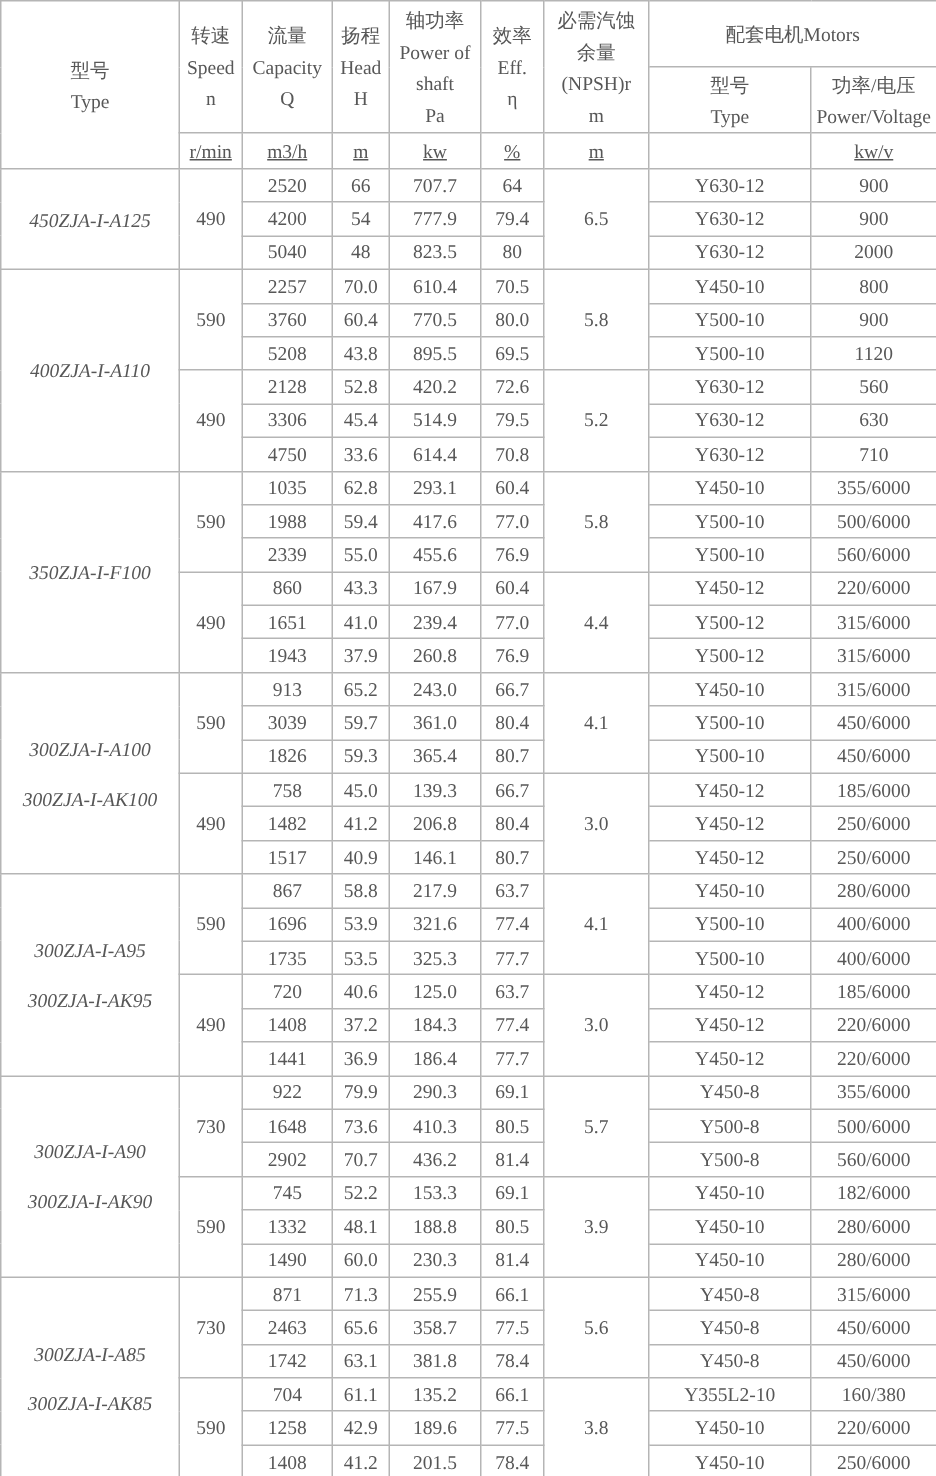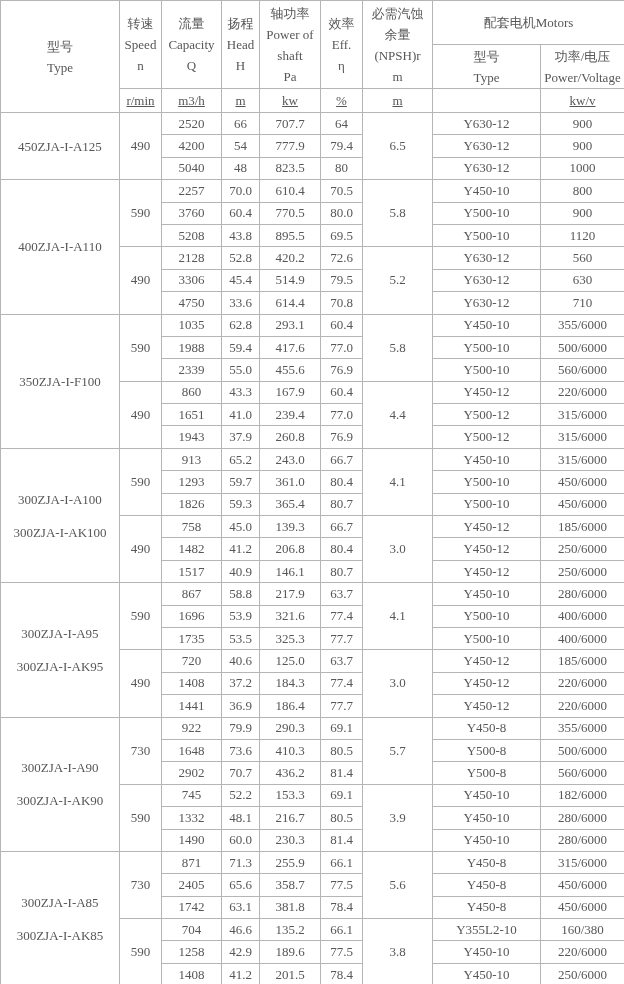--- a/index.html
+++ b/index.html
@@ -18,21 +18,21 @@
     text-align:center;
     vertical-align:middle;
     padding:0 1px;
     overflow:hidden;
   }
   thead td div { line-height:21px; }
   tr.h1 { height:44px; }
   tr.h2 { height:44px; }
   tr.h3 { height:24px;text-decoration:underline; }
   tbody tr { height:22.4px; }
-  td.model-cell div { line-height:33px; }
+  td.model-cell div { line-height:33px;font-style:italic; }
 </style>
 </head>
 <body>
 
 <div class="page">
   <table>
     <colgroup>
       <col style="width:119px">
         <col style="width:42px">
         <col style="width:60px">
@@ -125,21 +125,21 @@
           <td>79.4</td>
           <td>Y630-12</td>
           <td>900</td>
         </tr>
         <tr>
           <td>5040</td>
           <td>48</td>
           <td>823.5</td>
           <td>80</td>
           <td>Y630-12</td>
-          <td>1000</td>
+          <td>2000</td>
         </tr>
         <tr>
           <td rowspan="6" class="model-cell">
             <div>400ZJA-I-A110</div>
           </td>
           <td rowspan="3">590</td>
           <td>2257</td>
           <td>70.0</td>
           <td>610.4</td>
           <td>70.5</td>
@@ -252,21 +252,21 @@
           <td rowspan="3">590</td>
           <td>913</td>
           <td>65.2</td>
           <td>243.0</td>
           <td>66.7</td>
           <td rowspan="3">4.1</td>
           <td>Y450-10</td>
           <td>315/6000</td>
         </tr>
         <tr>
-          <td>1293</td>
+          <td>3039</td>
           <td>59.7</td>
           <td>361.0</td>
           <td>80.4</td>
           <td>Y500-10</td>
           <td>450/6000</td>
         </tr>
         <tr>
           <td>1826</td>
           <td>59.3</td>
           <td>365.4</td>
@@ -392,21 +392,21 @@
           <td>52.2</td>
           <td>153.3</td>
           <td>69.1</td>
           <td rowspan="3">3.9</td>
           <td>Y450-10</td>
           <td>182/6000</td>
         </tr>
         <tr>
           <td>1332</td>
           <td>48.1</td>
-          <td>216.7</td>
+          <td>188.8</td>
           <td>80.5</td>
           <td>Y450-10</td>
           <td>280/6000</td>
         </tr>
         <tr>
           <td>1490</td>
           <td>60.0</td>
           <td>230.3</td>
           <td>81.4</td>
           <td>Y450-10</td>
@@ -420,39 +420,39 @@
           <td rowspan="3">730</td>
           <td>871</td>
           <td>71.3</td>
           <td>255.9</td>
           <td>66.1</td>
           <td rowspan="3">5.6</td>
           <td>Y450-8</td>
           <td>315/6000</td>
         </tr>
         <tr>
-          <td>2405</td>
+          <td>2463</td>
           <td>65.6</td>
           <td>358.7</td>
           <td>77.5</td>
           <td>Y450-8</td>
           <td>450/6000</td>
         </tr>
         <tr>
           <td>1742</td>
           <td>63.1</td>
           <td>381.8</td>
           <td>78.4</td>
           <td>Y450-8</td>
           <td>450/6000</td>
         </tr>
         <tr>
           <td rowspan="3">590</td>
           <td>704</td>
-          <td>46.6</td>
+          <td>61.1</td>
           <td>135.2</td>
           <td>66.1</td>
           <td rowspan="3">3.8</td>
           <td>Y355L2-10</td>
           <td>160/380</td>
         </tr>
         <tr>
           <td>1258</td>
           <td>42.9</td>
           <td>189.6</td>

